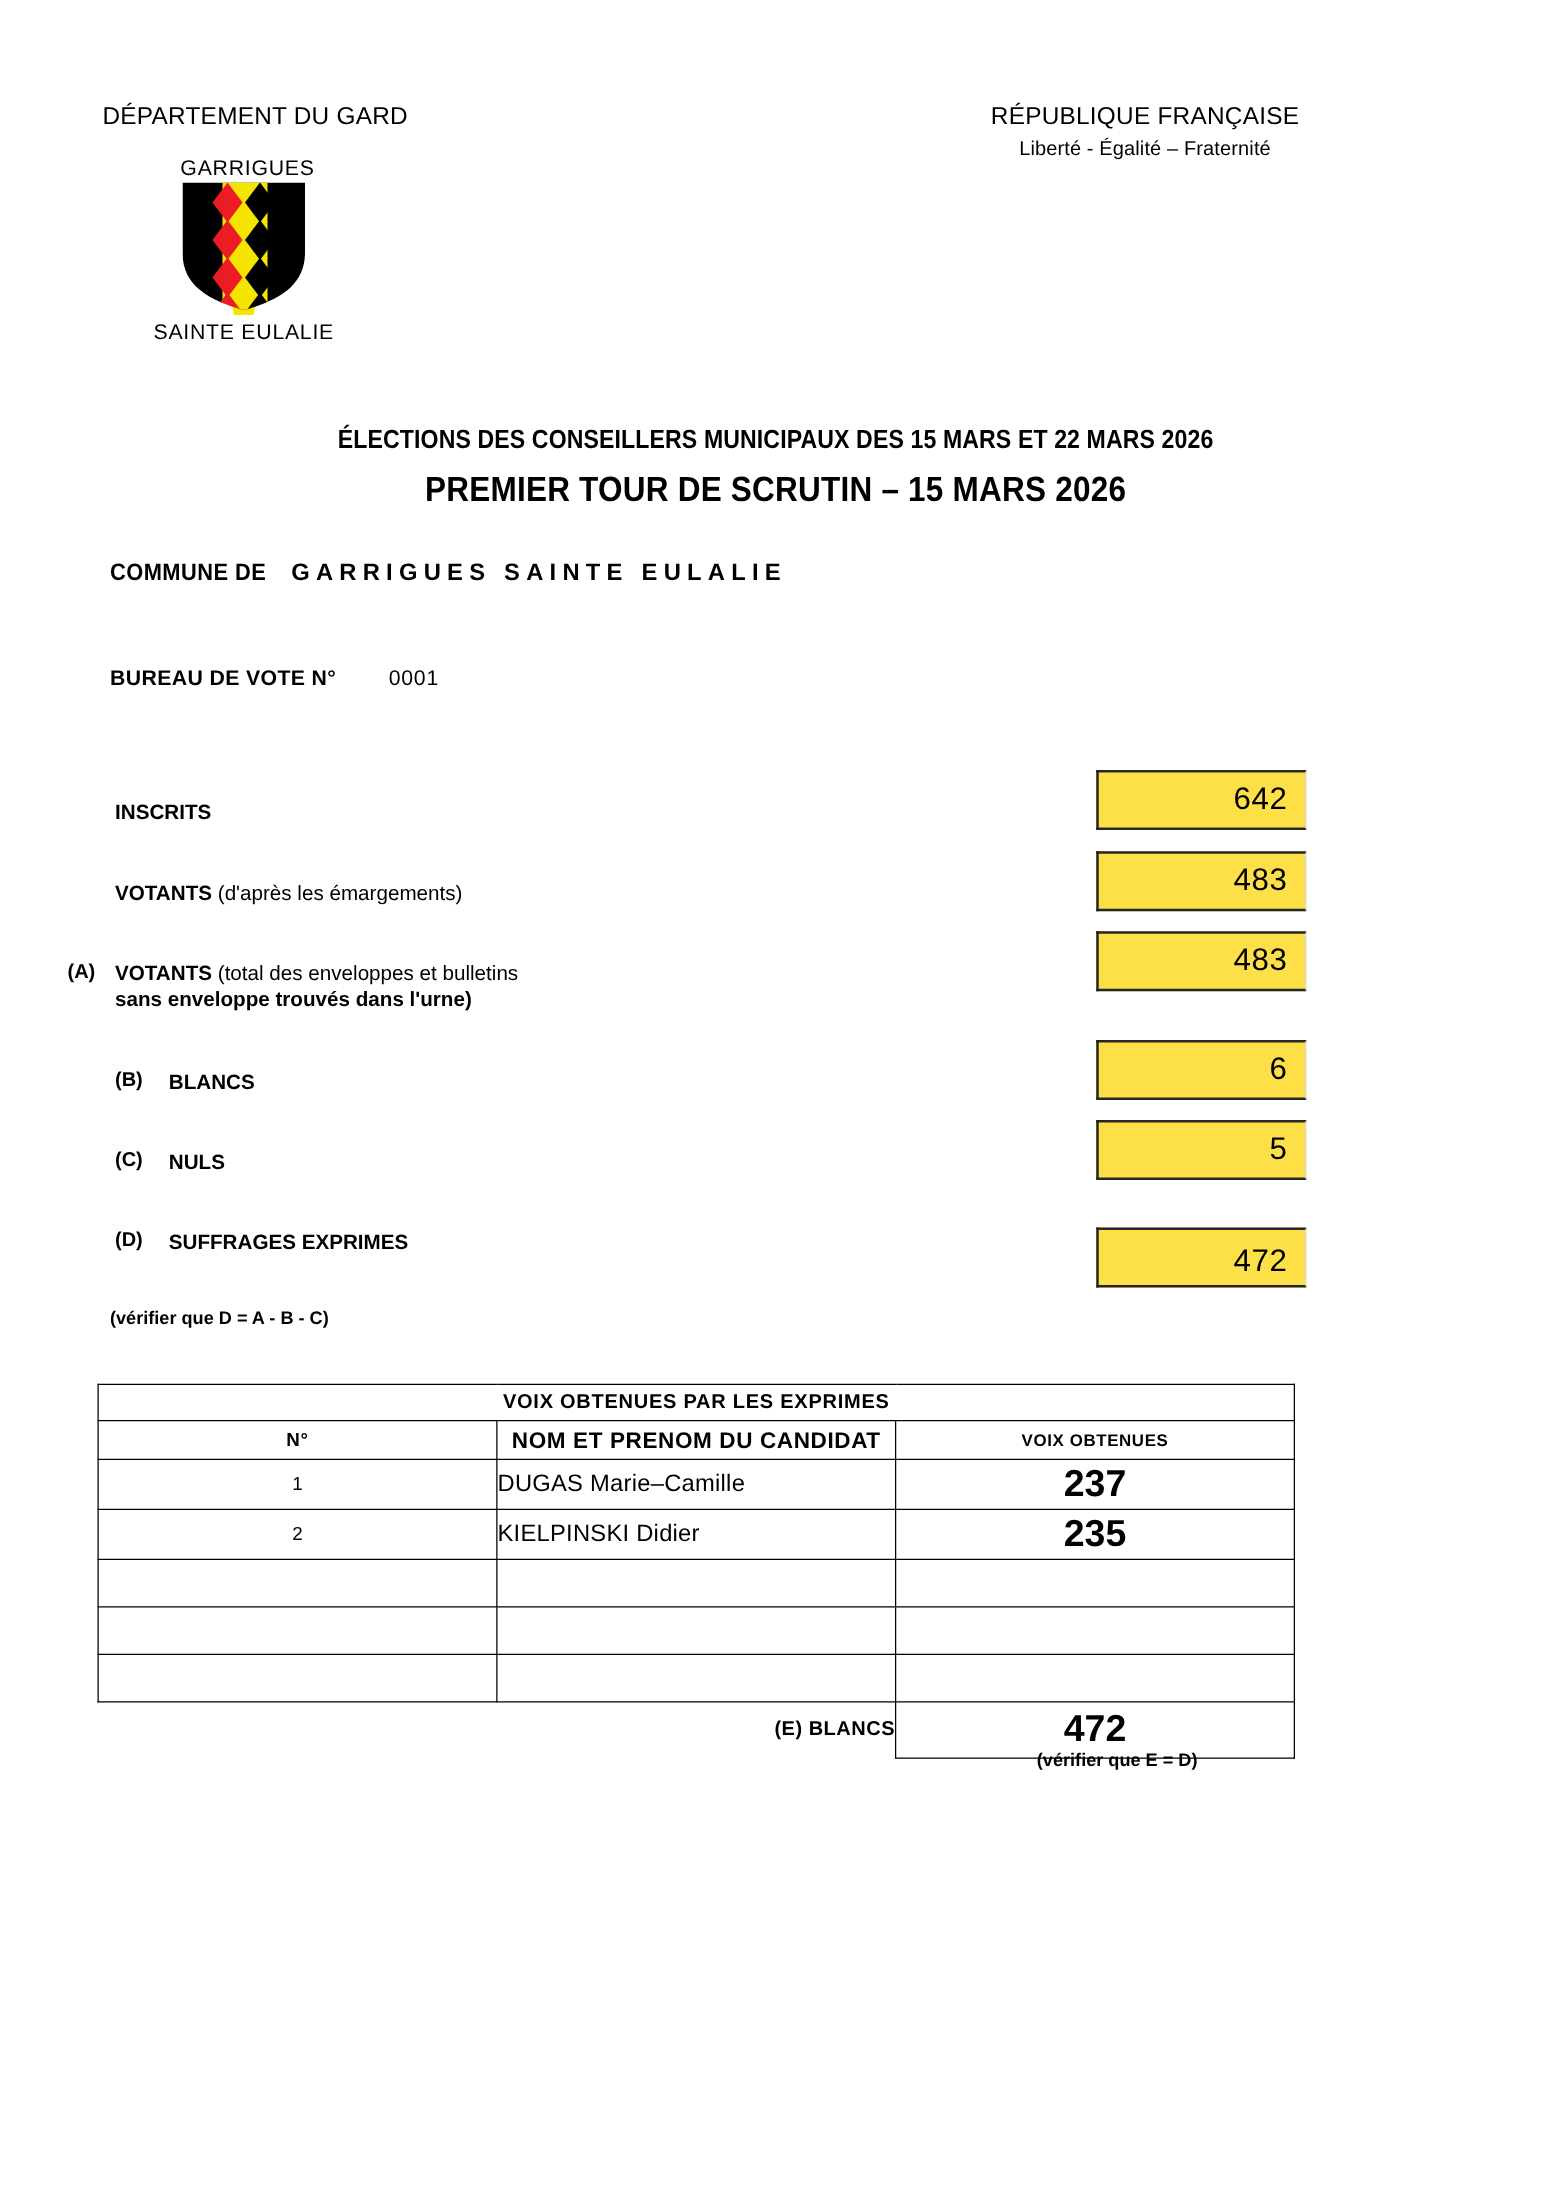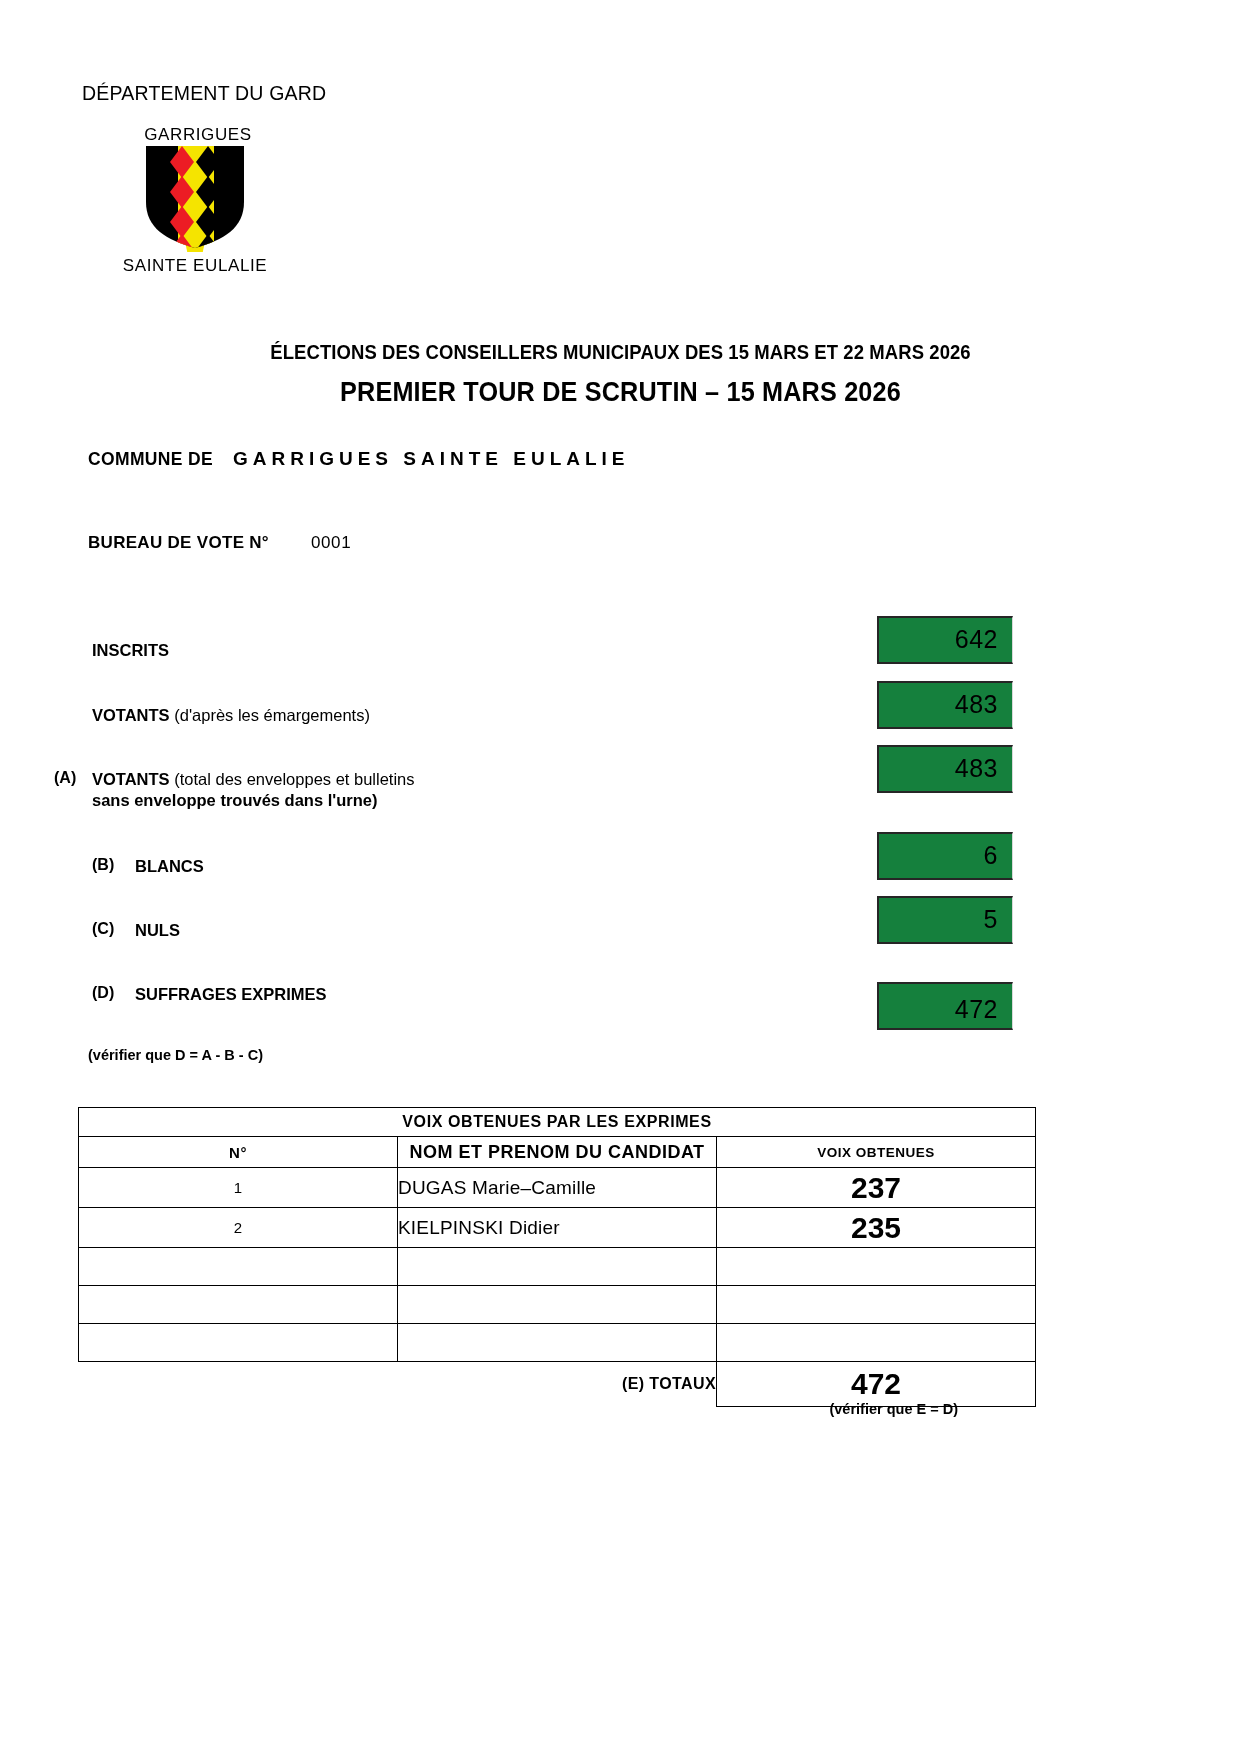--- a/index.html
+++ b/index.html
@@ -179,28 +179,28 @@
     font-size: 16.5px;
   }
   .stat-label .note {
     display: block;
     font-weight: bold;
     font-size: 14.5px;
   }
 
   .val-box {
     position: absolute;
-    width: 136px;
+    width: 168px;
     height: 48px;
     box-sizing: border-box;
     border-top: 2px solid #262626;
     border-left: 2px solid #262626;
     border-bottom: 2px solid #262626;
     border-right: 1px solid #d8d8d8;
-    background: #15803d;
+    background: #fde047;
   }
   .val-box .num {
     position: absolute;
     right: 14px;
     top: 50%;
     transform: translateY(-52%);
     font-size: 25px;
     font-family: "Liberation Sans", sans-serif;
     letter-spacing: 0.5px;
   }
@@ -283,20 +283,24 @@
     font-family: "Liberation Sans Narrow", "Liberation Sans", sans-serif;
   }
 </style>
 </head>
 <body>
 
 <div class="page">
 
   <div class="hdr-left">DÉPARTEMENT DU GARD</div>
 
+  <div class="hdr-right">
+    <div class="rf">RÉPUBLIQUE FRANÇAISE</div>
+    <div class="devise">Liberté - Égalité – Fraternité</div>
+  </div>
 
   <div class="crest-block">
     <div class="crest-top-label">GARRIGUES</div>
     <div class="crest-svg-wrap">
       <svg width="110" height="108" viewBox="0 0 110 108" xmlns="http://www.w3.org/2000/svg">
         <defs>
           <clipPath id="shieldClip">
             <path d="M6,2 L104,2 L104,58 C104,84 84,96 55,104 C26,96 6,84 6,58 Z"></path>
           </clipPath>
         </defs>
@@ -431,21 +435,21 @@
         <td class="c-name"></td>
         <td class="c-votes"></td>
       </tr>
       <tr class="row-empty">
         <td class="c-num"></td>
         <td class="c-name"></td>
         <td class="c-votes"></td>
       </tr>
 
       <tr class="totals-row">
-        <td class="totals-label" colspan="2">(E) TOTAUX</td>
+        <td class="totals-label" colspan="2">(E) BLANCS</td>
         <td class="totals-value c-votes">472</td>
       </tr>
     </tbody>
   </table>
 
   <div class="verify-note">(vérifier que E = D)</div>
 
 </div>
 
 </body></html>

